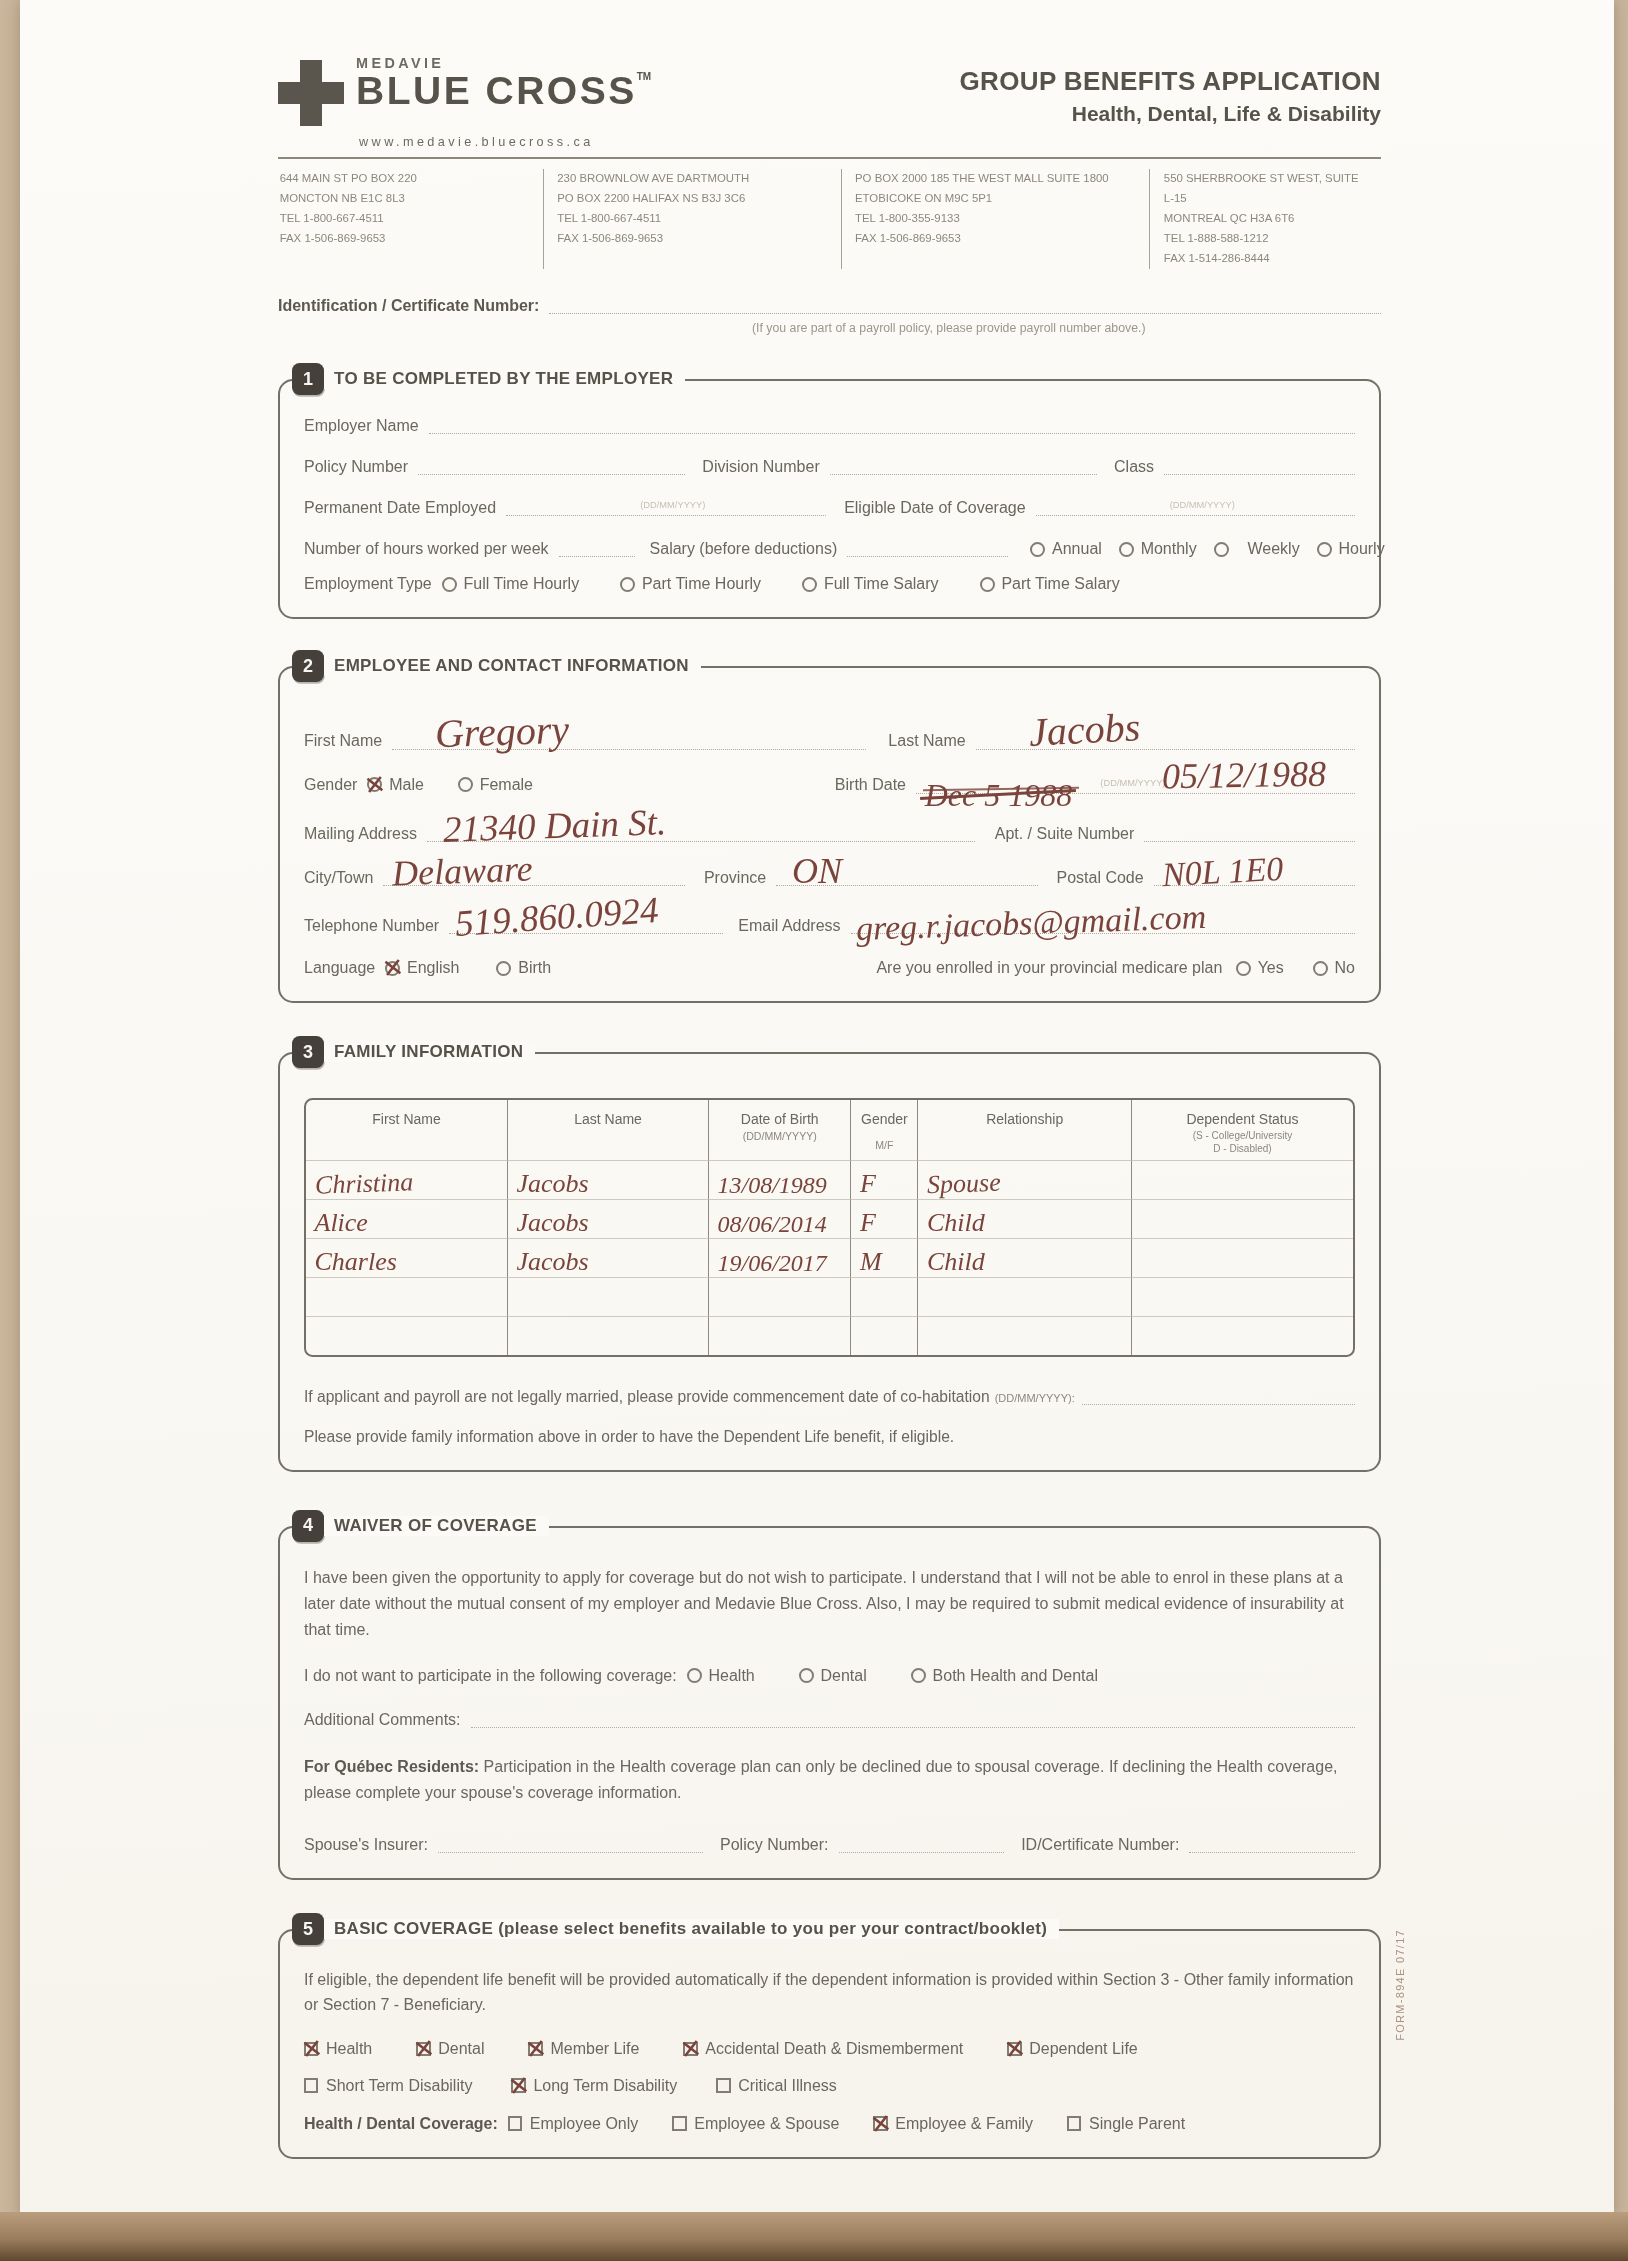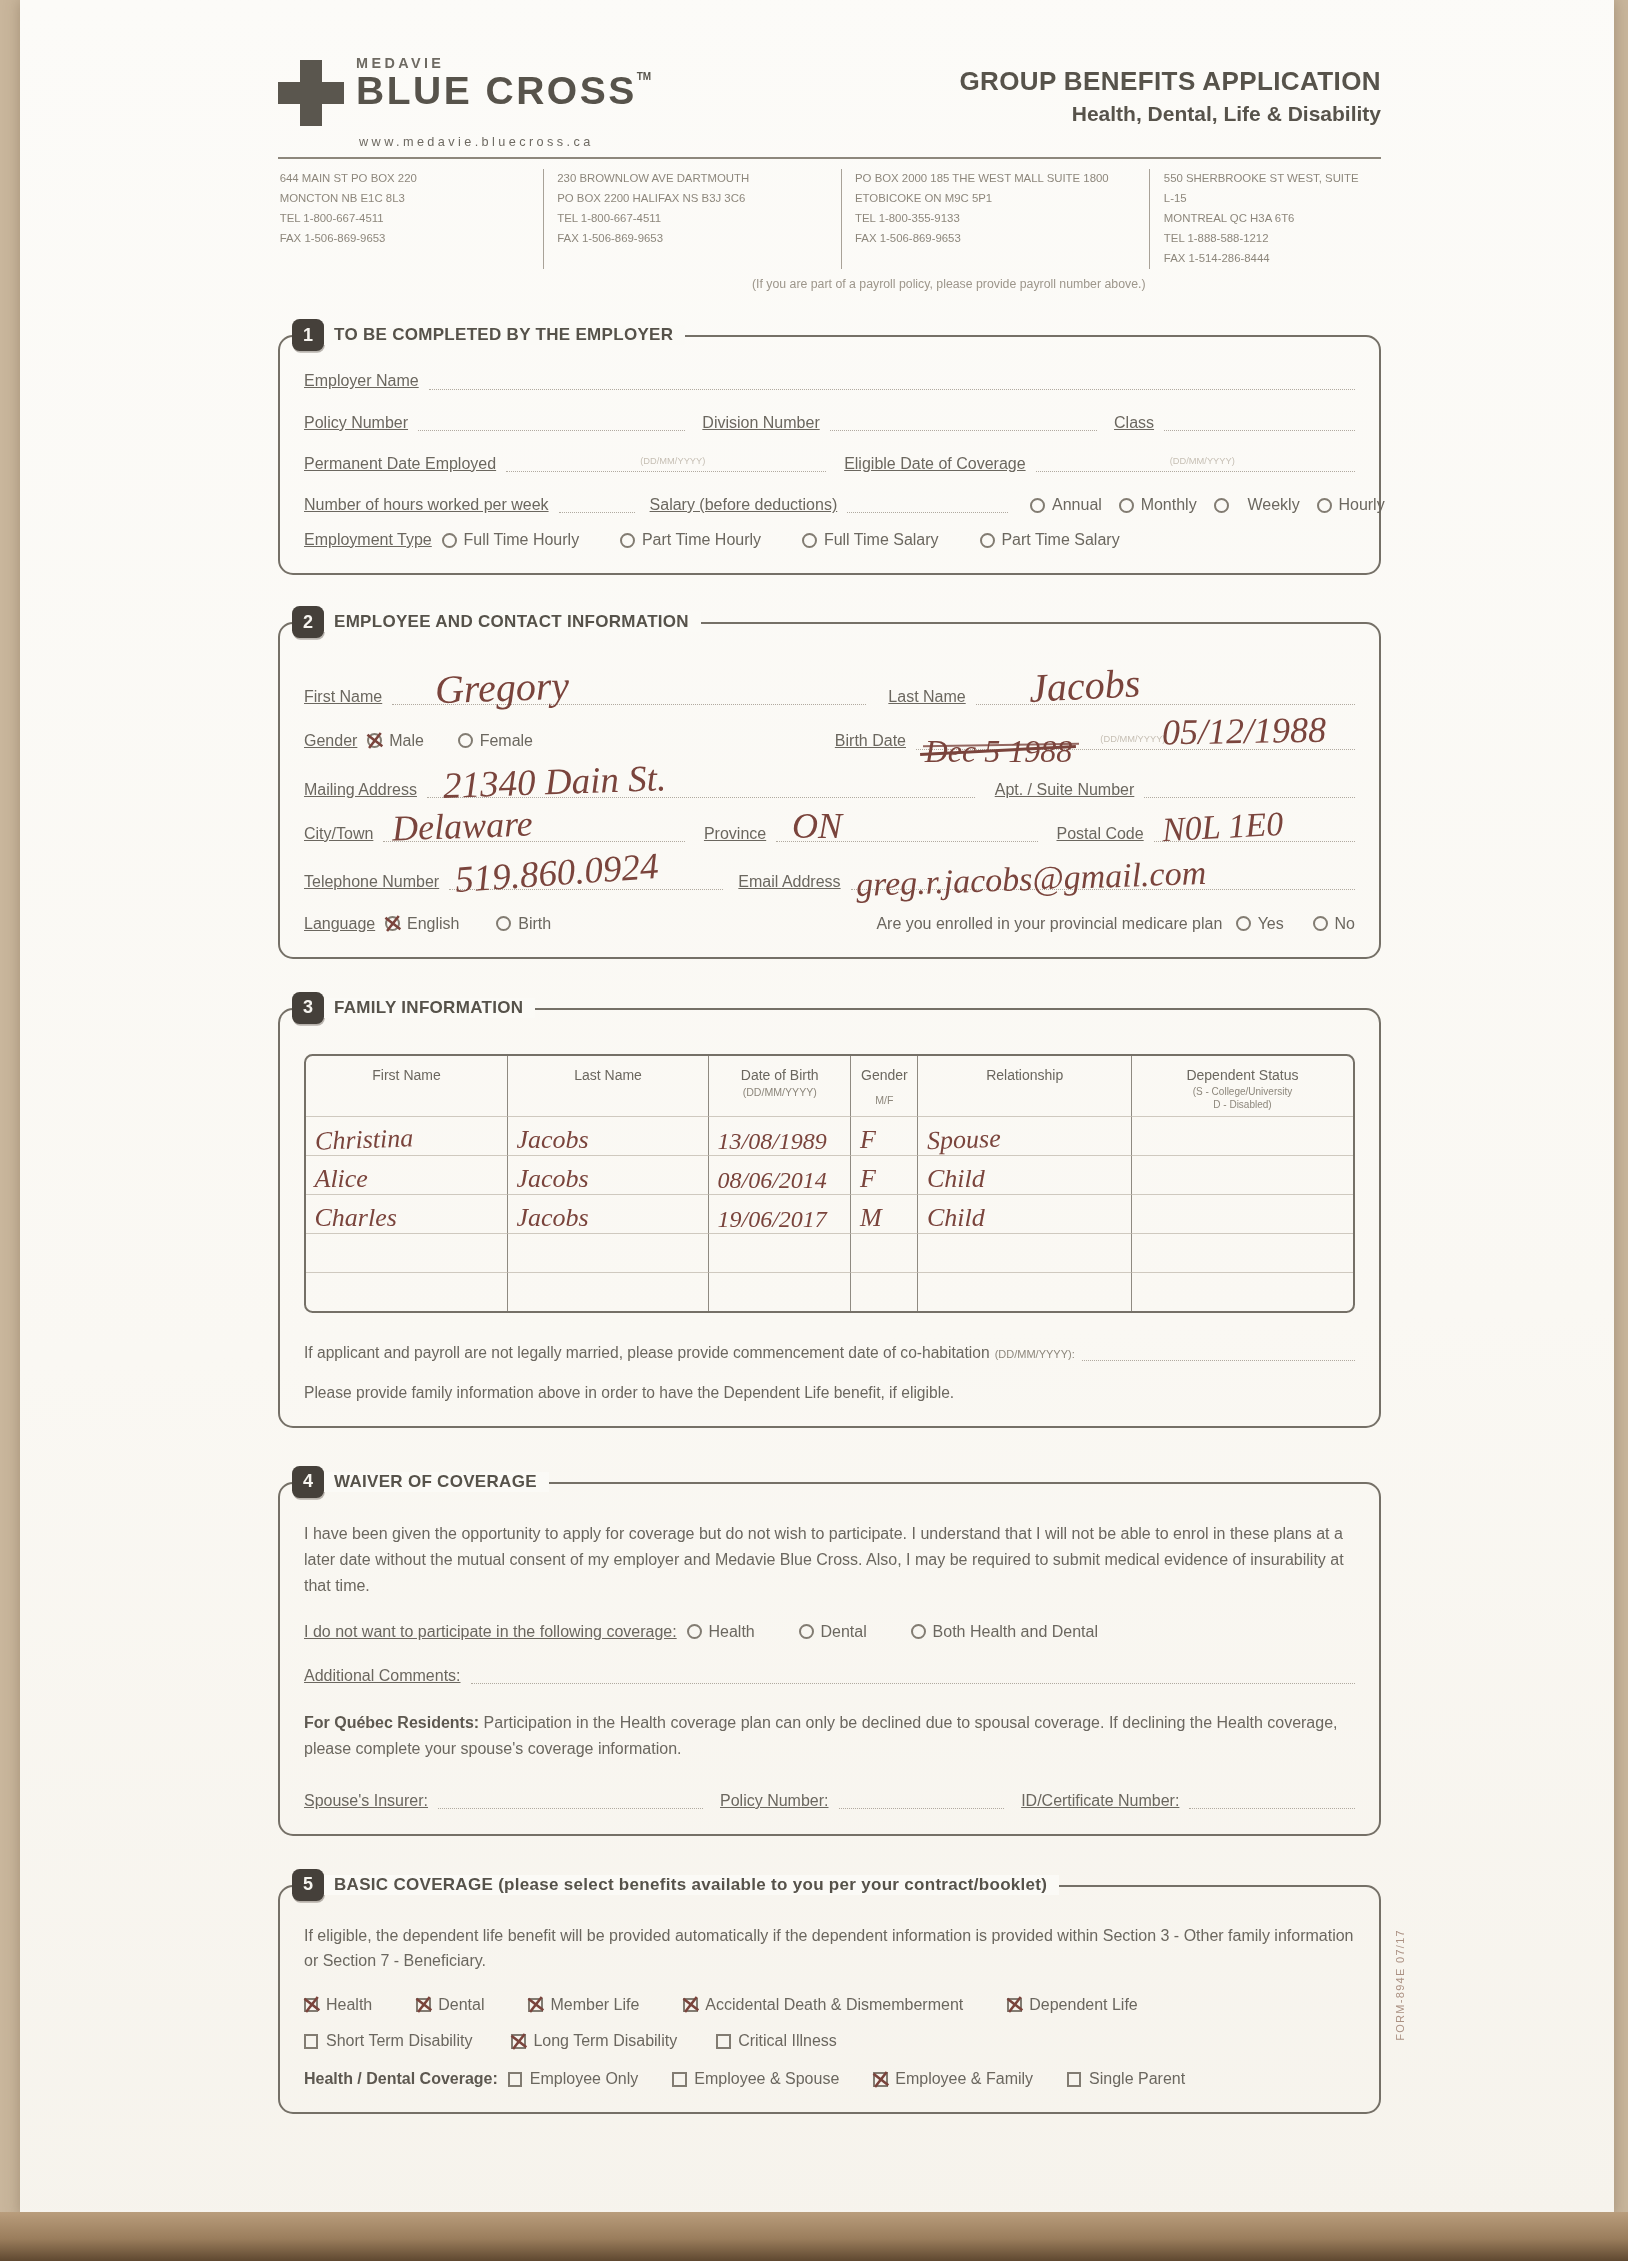--- a/index.html
+++ b/index.html
@@ -43,21 +43,21 @@
   .toprule{border-top:2.1px solid #8d8densh77f;border-top:2.1px solid #8d877c;margin-top:8.5px;}
   .offices{display:flex;padding:10px 0 1.7px;}
   .office{font-size:11.4px;line-height:1.75;color:#8d877c;padding:0 13.5px;border-left:1.3px solid #a9a298;}
   .office.o1{width:24%;border-left:none;padding-left:1.7px;}
   .office.o2{width:27%;}
   .office.o3{width:28%;}
   .office.o4{width:21%;}
 
   
   .row{display:flex;align-items:flex-end;font-size:16px;color:var(--ink);position:relative;}
-  .lbl{white-space:nowrap;padding-right:10px;text-decoration:underline;}
+  .lbl{white-space:nowrap;padding-right:10px;}
   .lbl-b{white-space:nowrap;padding-right:10px;font-weight:bold;color:#5d5850;}
   .wline{flex:1;border-bottom:1.7px dotted var(--line);height:1.15em;position:relative;margin-bottom:0.8px;}
   .subhint{position:absolute;top:2.5px;left:42%;font-size:9.3px;color:#c6bfb4;white-space:nowrap;}
 
   
   .opt{display:flex;align-items:center;white-space:nowrap;}
   .rad{flex:none;width:15px;height:15px;border:2.1px solid #827c72;border-radius:50%;margin-right:6.8px;position:relative;}
   .box{flex:none;width:14.4px;height:14.4px;border:2.1px solid #827c72;margin-right:7.6px;position:relative;}
   .checked .rad::after,.checked .box::after{
     content:"\2715";position:absolute;left:-5px;top:-7.6px;font-size:26px;line-height:1;
@@ -144,20 +144,24 @@
       </div>
       <div class="office o4">
         <div>550 SHERBROOKE ST WEST, SUITE L-15</div>
         <div>MONTREAL QC H3A 6T6</div>
         <div>TEL  1-888-588-1212</div>
         <div>FAX  1-514-286-8444</div>
       </div>
     </div>
   </div>
 
+  <div class="row" style="margin-top:25px;">
+    <span class="lbl-b">Identification / Certificate Number:</span>
+    <span class="wline"></span>
+  </div>
   <div style="font-size:12.3px;color:#9d968b;margin:6.8px 0 0 474px;">(If you are part of a payroll policy, please provide payroll number above.)</div>
 
   <div class="sec" style="margin-top:44px;">
     <div class="sec-head">
       <div class="sec-num">1</div>
       <div class="sec-title">TO BE COMPLETED BY THE EMPLOYER</div>
     </div>
     <div class="row">
       <span class="lbl">Employer Name</span>
       <span class="wline"></span>

